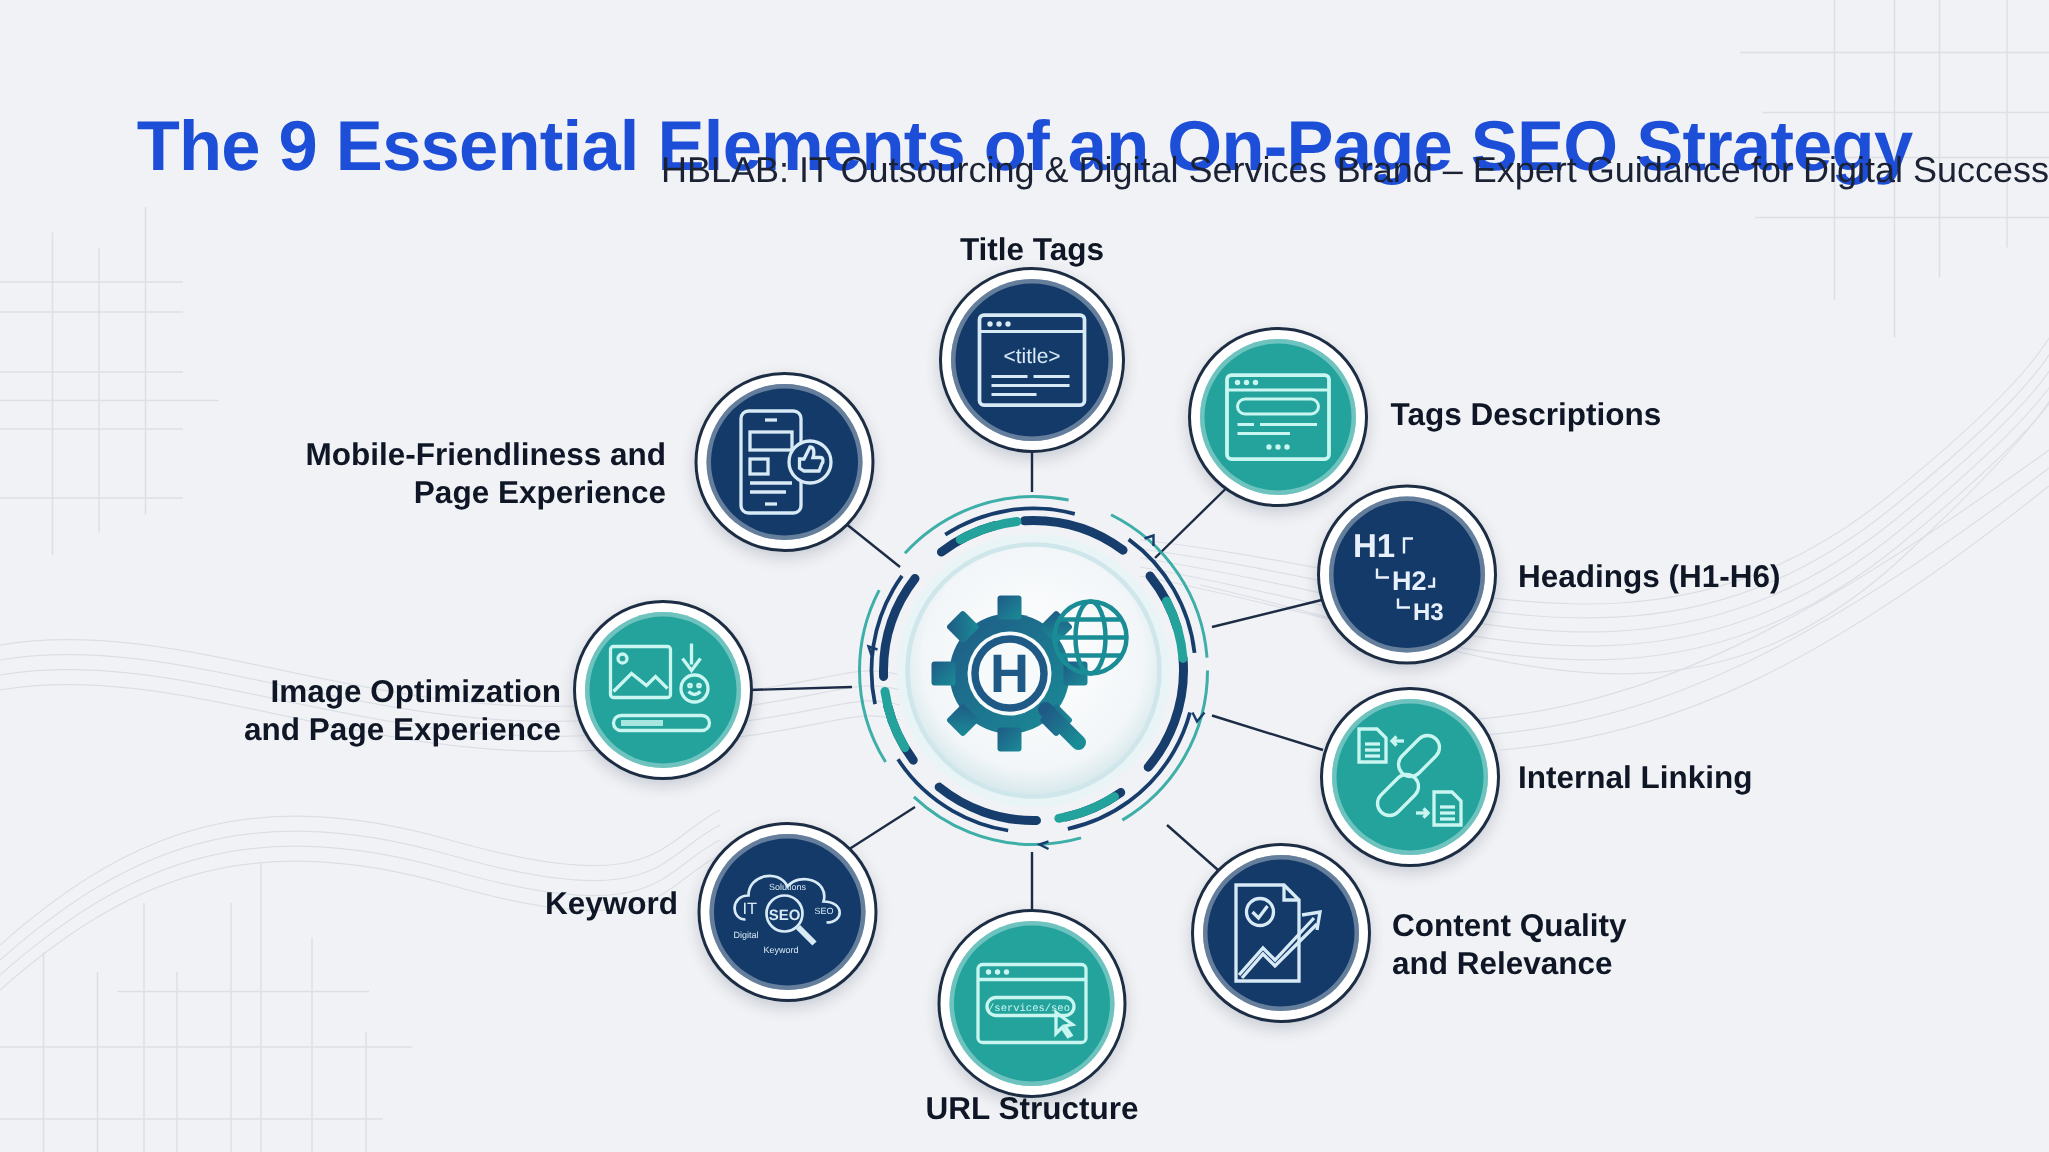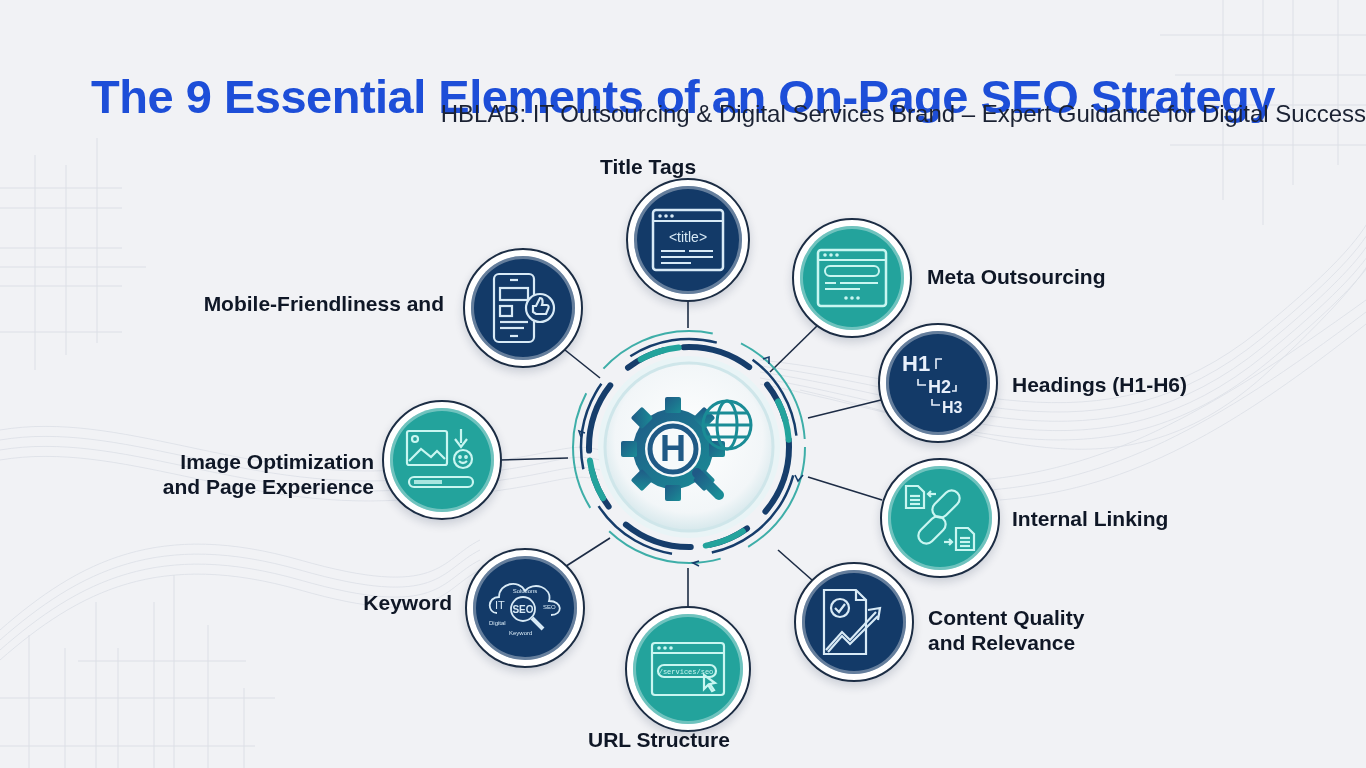--- a/index.html
+++ b/index.html
@@ -17,21 +17,21 @@
   }
   .subtitle {
     position:absolute; left:0; width:1366px; top:100px;
     text-align:right; font-size:24px; color:#1b2233;
   }
   .label {
     position:absolute; font-size:21px; font-weight:bold; color:#0f1726; line-height:25px;
     white-space:nowrap;
   }
   .label.right { text-align:right; }
-  .label.center { }
+  .label.center { text-align:center; }
   .node {
     position:absolute; border-radius:50%;
     box-sizing:border-box;
   }
   .node .ring {
     position:absolute; inset:0; border-radius:50%;
     background:radial-gradient(circle, #ffffff 70%, #dfe9ee 100%);
     border:2px solid #1c2d44;
     box-shadow:0 4px 10px rgba(20,40,70,0.18);
   }
@@ -204,21 +204,21 @@
       <circle cx="21" cy="7" r="1.8" fill="#c9f6f1"></circle>
     <rect x="9" y="18" width="54" height="10" rx="5" fill="none" stroke="#c9f6f1" stroke-width="2"></rect>
     <line x1="9" y1="35" x2="20" y2="35" stroke="#c9f6f1" stroke-width="2"></line>
       <line x1="24" y1="35" x2="62" y2="35" stroke="#c9f6f1" stroke-width="2"></line>
     <line x1="9" y1="41" x2="44" y2="41" stroke="#c9f6f1" stroke-width="2"></line>
     <circle cx="30" cy="50" r="1.8" fill="#c9f6f1"></circle>
       <circle cx="36" cy="50" r="1.8" fill="#c9f6f1"></circle>
       <circle cx="42" cy="50" r="1.8" fill="#c9f6f1"></circle>
   </svg>
 </div>
-<div class="label" style="left:927px; top:264px;">Meta Outsourcing</div>
+<div class="label" style="left:927px; top:264px;">Tags Descriptions</div>
 
 <div class="node" style="left:878px; top:323px; width:120px; height:120px;">
   <div class="ring"></div>
   <div class="disc navy"></div>
   <svg class="icon" width="80" height="68" viewBox="0 0 80 68">
     <text x="4" y="22" font-family="Liberation Sans, sans-serif" font-weight="bold" font-size="22" fill="#e8f0fb">H1</text>
     <text x="30" y="44" font-family="Liberation Sans, sans-serif" font-weight="bold" font-size="18" fill="#e8f0fb">H2</text>
     <text x="44" y="64" font-family="Liberation Sans, sans-serif" font-weight="bold" font-size="16" fill="#e8f0fb">H3</text>
     <g fill="none" stroke="#e8f0fb" stroke-width="1.6">
       <path d="M38 20 V10 H44"></path>
@@ -351,13 +351,14 @@
       <rect x="12" y="34" width="12" height="10"></rect>
       <line x1="12" y1="50" x2="40" y2="50"></line>
       <line x1="12" y1="56" x2="36" y2="56"></line>
       <circle cx="52" cy="36" r="14" fill="#133a68"></circle>
       <path d="M45 40 V34 H48 L52 26 C 55 26, 55 30, 54 33 H59 C 61 33, 61 36, 60 37 L58 42 H48 Z"></path>
     </g>
   </svg>
 </div>
 <div class="label right" style="left:150px; top:291px; width:294px;">
   <div>Mobile-Friendliness and</div>
+  <div>Page Experience</div>
 </div>
 
 </body></html>

